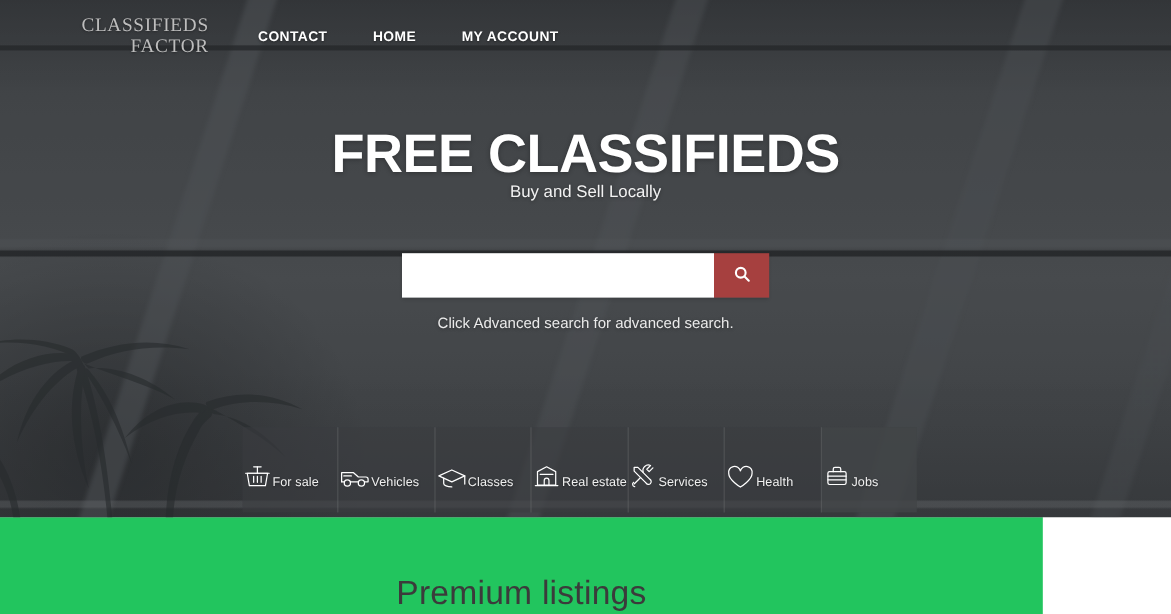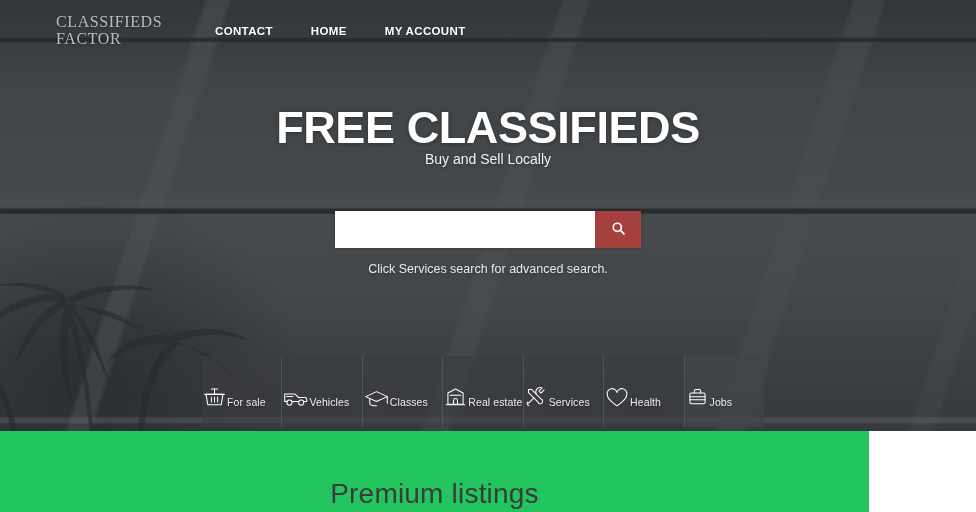--- a/index.html
+++ b/index.html
@@ -81,21 +81,21 @@
     top: 0; left: 0;
     width: 976px;
     height: 62px;
     display: flex;
     align-items: center;
     z-index: 6;
   }
   .logo {
     margin-left: 56px;
     width: 118px;
-    text-align: left;
+    text-align: right;
     font-family: "Liberation Serif", serif;
     color: #bdbdbd;
     line-height: 1.05;
     letter-spacing: 0.6px;
     text-shadow: 0 1px 2px rgba(0,0,0,0.35);
   }
   .logo-line1 { display: block; font-size: 16px; }
   .logo-line2 { display: block; font-size: 16px; }
 
   .nav {
@@ -310,21 +310,21 @@
       <button class="search-submit">
         <span>
           <svg width="15" height="15" viewBox="0 0 20 20" fill="none" stroke="#ffffff" stroke-width="2.3" stroke-linecap="round">
             <circle cx="8.4" cy="8.4" r="5.4"></circle>
             <line x1="12.6" y1="12.6" x2="17.3" y2="17.3"></line>
           </svg>
         </span>
       </button>
     </div>
 
-    <div class="hero-hint">Click Services search for advanced search.</div>
+    <div class="hero-hint">Click Advanced search for advanced search.</div>
   </div>
 
   <div class="cats">
 
     <div class="cat">
       <span class="cat-icon">
         <svg width="25" height="25" viewBox="0 0 28 28" fill="none" stroke="#ffffff" stroke-width="1.15" stroke-linecap="round" stroke-linejoin="round">
           <path d="M4.5 10.5 h19 l-2 11.5 h-15 z"></path>
           <line x1="3" y1="10.5" x2="25" y2="10.5"></line>
           <line x1="14" y1="4.5" x2="14" y2="10.5"></line>

